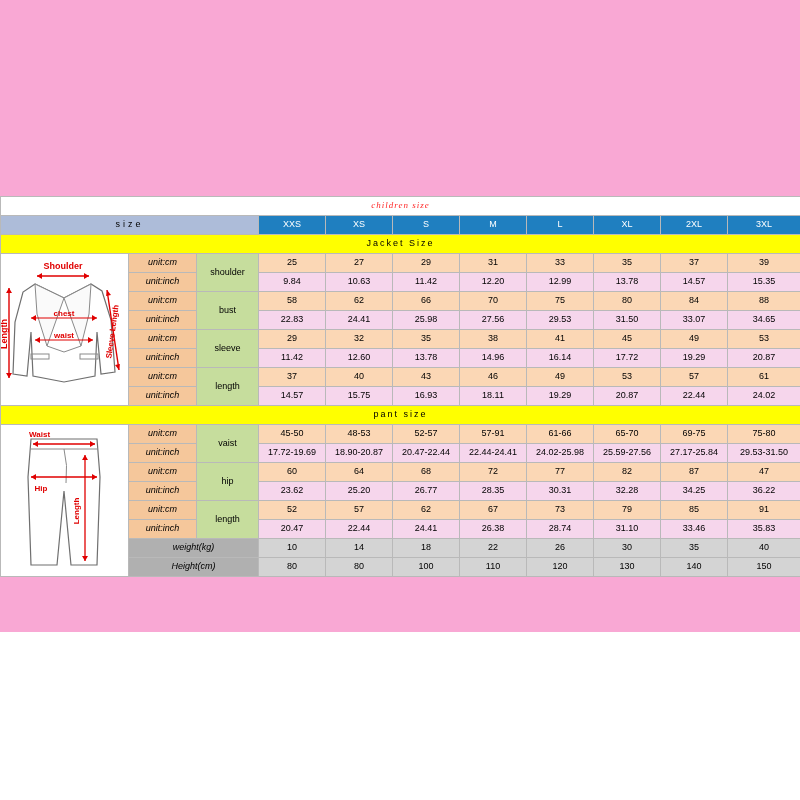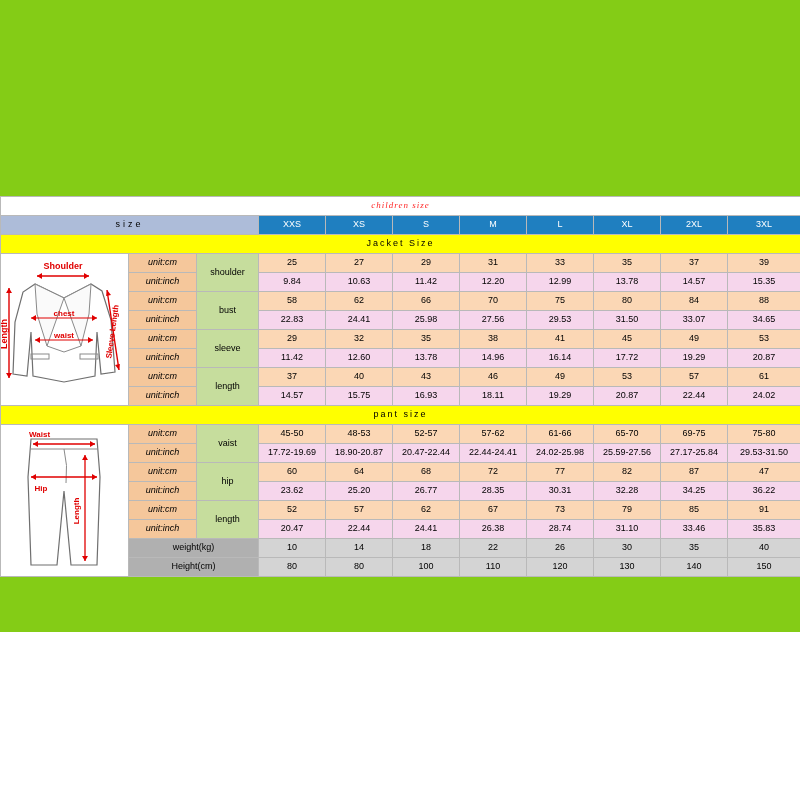--- a/index.html
+++ b/index.html
@@ -10,21 +10,21 @@
   body {
     width: 800px;
     height: 800px;
     font-family: "Liberation Sans", sans-serif;
     overflow: hidden;
   }
   .page {
     position: relative;
     width: 800px;
     height: 632px;
-    background: #84cc16;
+    background: #f9a8d4;
   }
   .chart-wrap {
     position: absolute;
     left: 0;
     top: 196px;
     width: 800px;
   }
   table.size-table {
     border-collapse: collapse;
     table-layout: fixed;
@@ -97,20 +97,21 @@
   }
   .c-val-a {
     background: #fbd7b5;
   }
   .c-val-b {
     background: #f6d6ec;
   }
   .c-grey-label {
     background: #b0b0b0;
     font-size: 9.5px;
+    font-style: italic;
   }
   .c-grey-val {
     background: #d4d4d4;
   }
   .c-pink-wide {
     background: #f6d6ec;
     font-size: 8px;
   }
   
   .illus {
@@ -340,21 +341,21 @@
               <text x="40" y="66" font-family="Liberation Sans, sans-serif" font-size="8" font-weight="bold" fill="#e00000" text-anchor="middle">Hip</text>
               <text x="0" y="0" font-family="Liberation Sans, sans-serif" font-size="8" font-weight="bold" fill="#e00000" text-anchor="middle" transform="translate(78,86) rotate(-90)">Length</text>
             </svg>
           </div>
         </td>
         <td class="c-unit">unit:cm</td>
         <td class="c-label" rowspan="2">vaist</td>
         <td class="c-val-a">45-50</td>
         <td class="c-val-a">48-53</td>
         <td class="c-val-a">52-57</td>
-        <td class="c-val-a">57-62</td>
+        <td class="c-val-a">57-91</td>
         <td class="c-val-a">61-66</td>
         <td class="c-val-a">65-70</td>
         <td class="c-val-a">69-75</td>
         <td class="c-val-a">75-80</td>
       </tr>
 
       <tr>
         <td class="c-unit">unit:inch</td>
         <td class="c-pink-wide">17.72-19.69</td>
         <td class="c-pink-wide">18.90-20.87</td>

